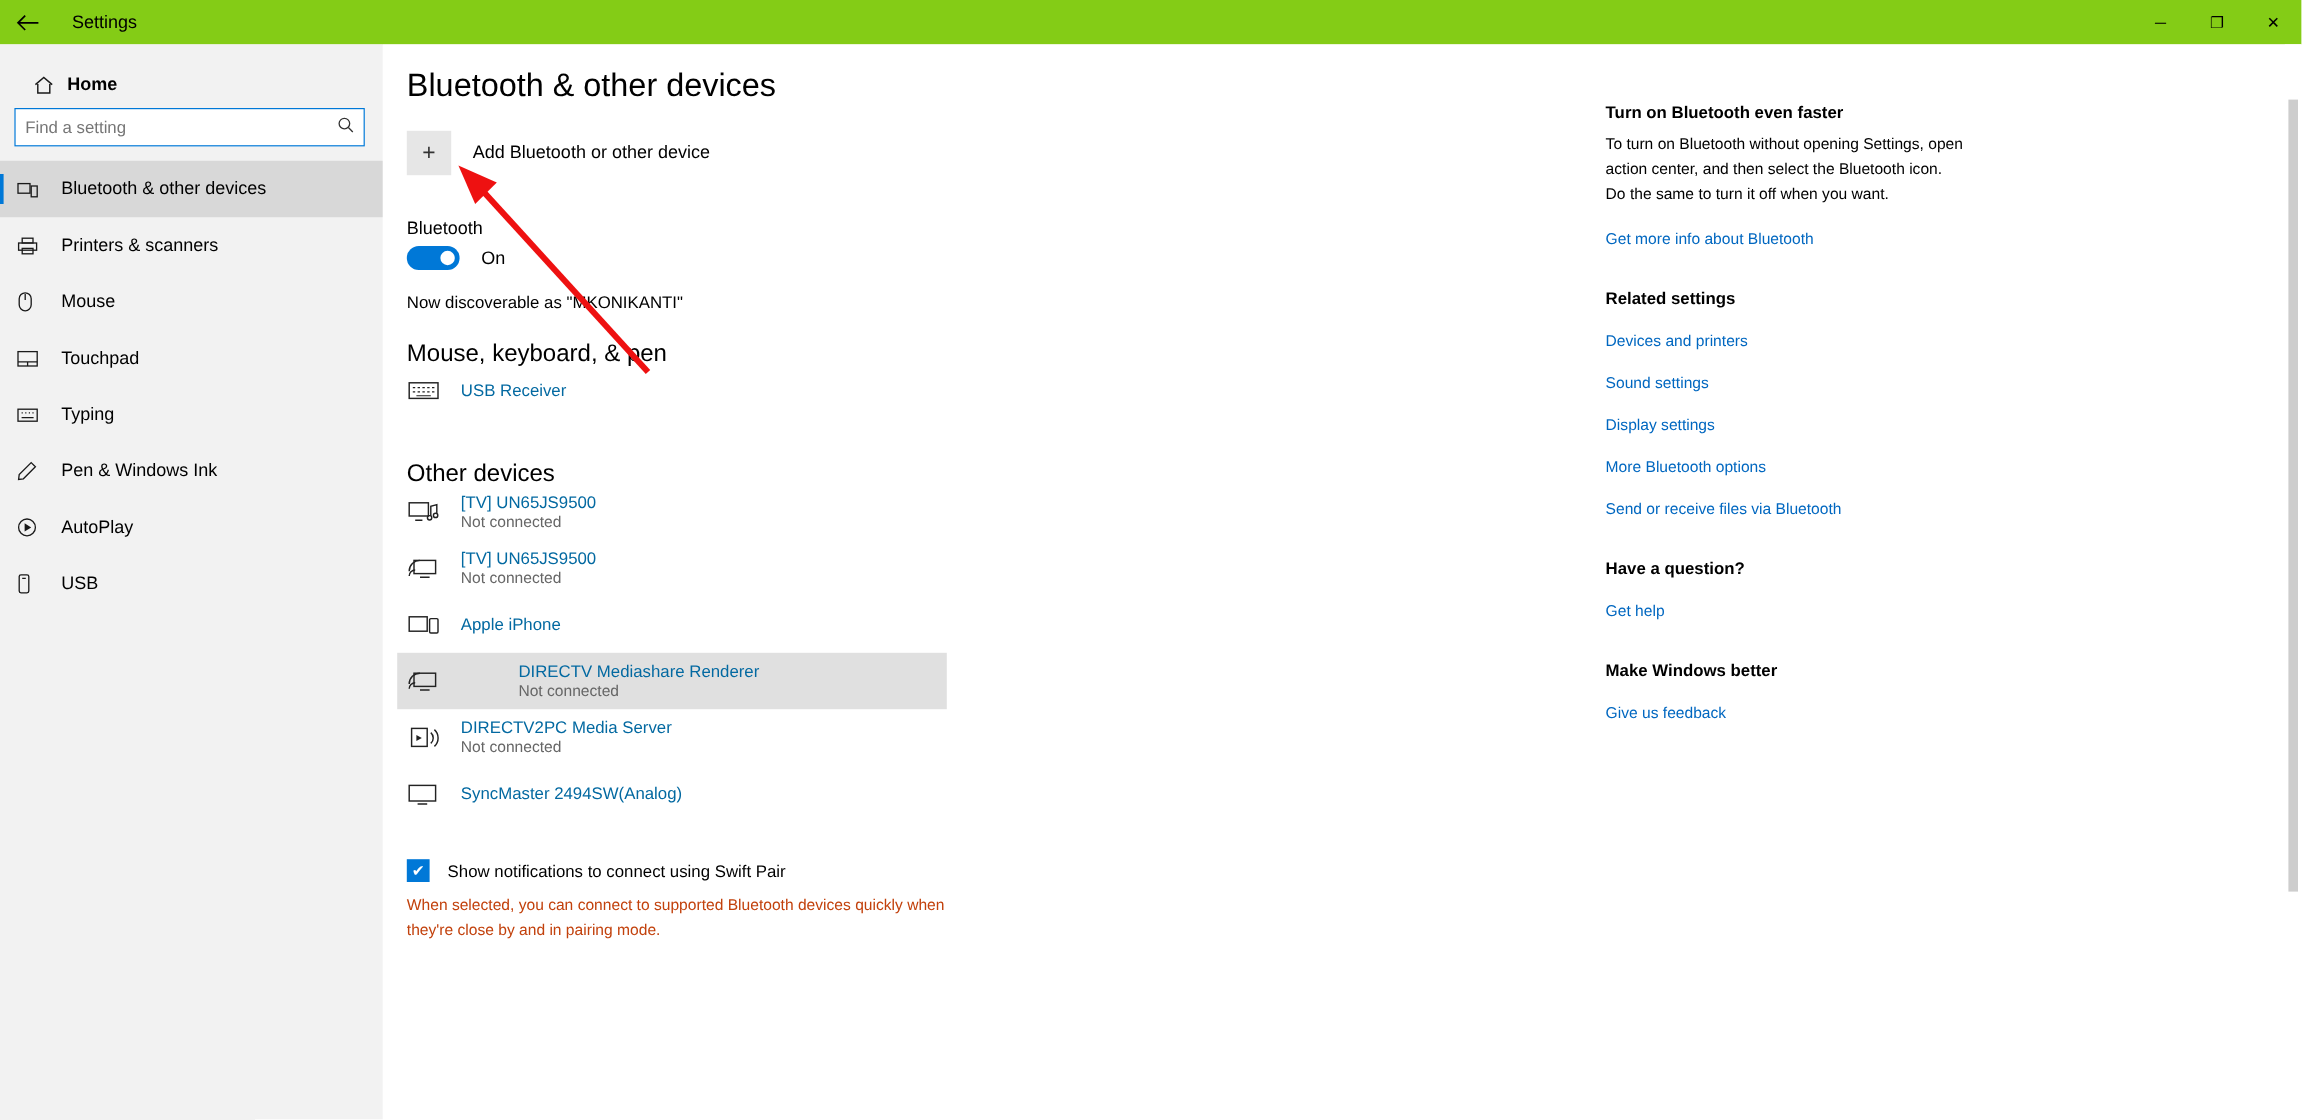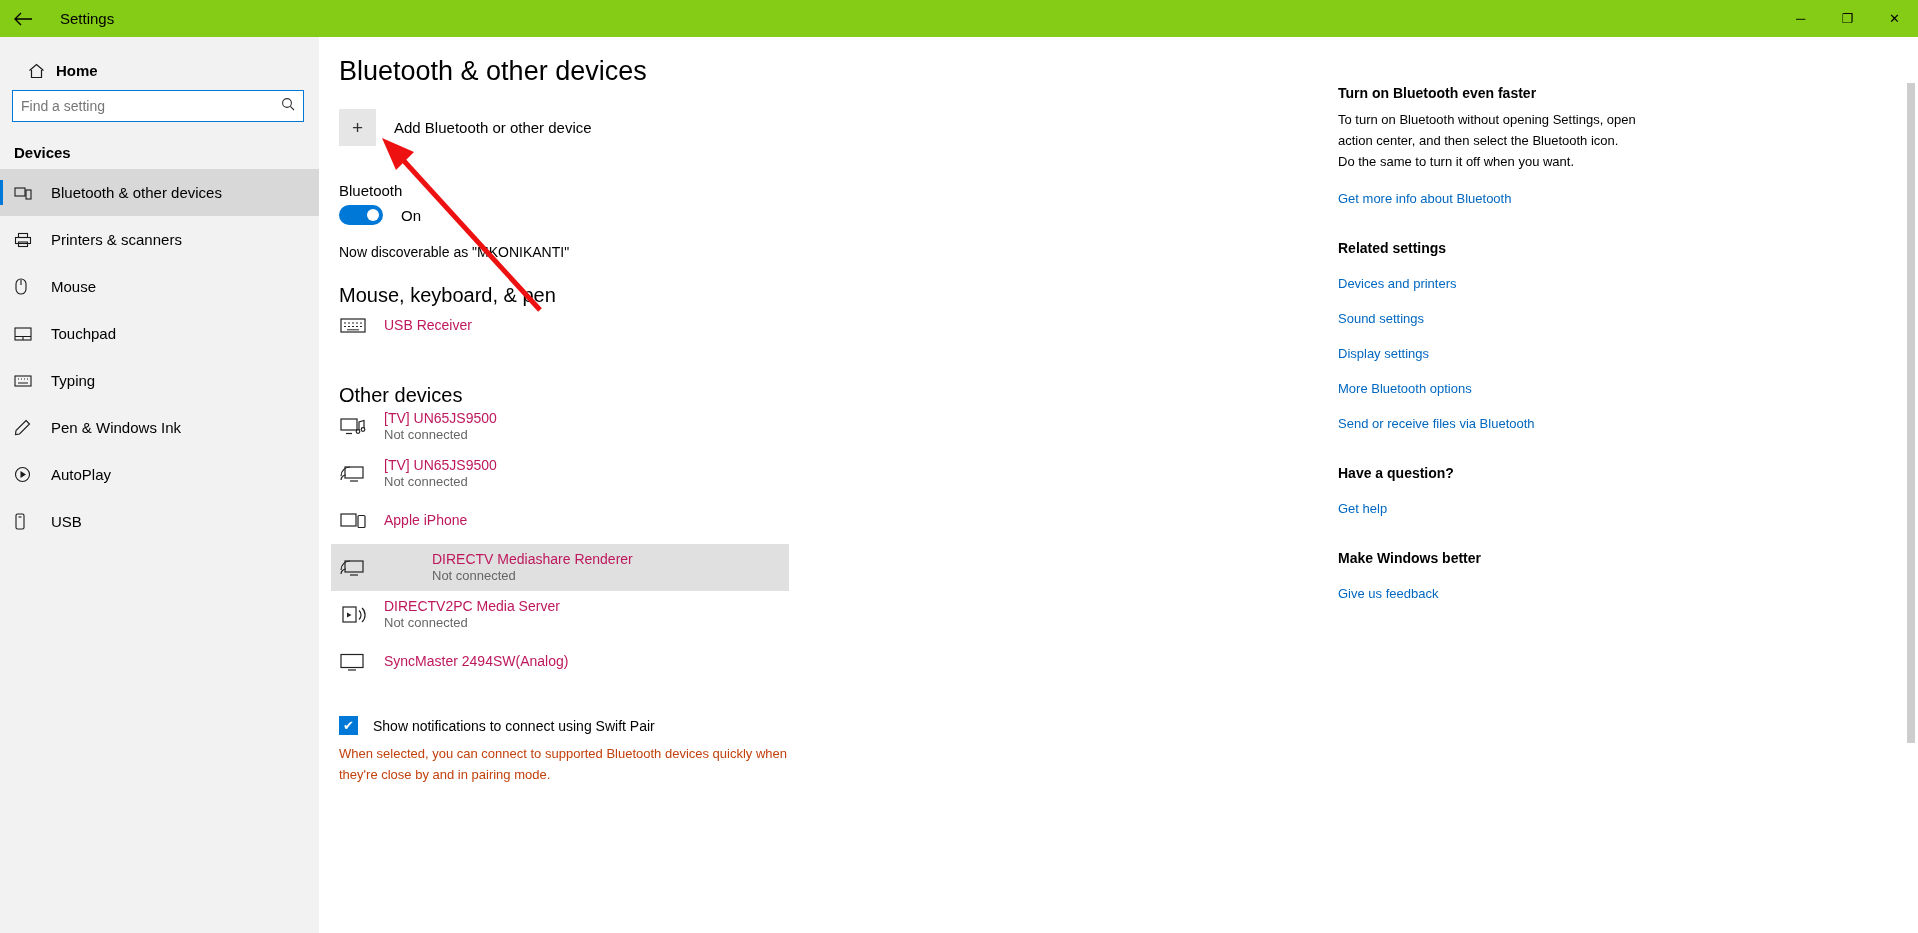--- a/index.html
+++ b/index.html
@@ -50,21 +50,21 @@
   }
   .home-row {
     display: flex; align-items: flex-end;
     height: 42px;
     padding-left: 28px;
     font-size: 15px;
     font-weight: bold;
   }
   .home-row .ico { width: 28px; display:flex; align-items:center; }
   .search-wrap {
-    margin: 11px 16px 0 12px;
+    margin: 11px 16px 12px 12px;
     position: relative;
   }
   .search-input {
     width: 292px; height: 32px;
     border: 1px solid #0078d7;
     background: #ffffff;
     font-size: 14px;
     padding: 0 30px 0 8px;
     color: #666;
     font-family: "Liberation Sans", sans-serif;
@@ -180,21 +180,21 @@
     padding-left: 9px;
   }
   .device.two-line { height: 47px; }
   .device.selected { background: #e0e0e0; gap: 48px; }
   .device .dev-ico {
     width: 44px;
     display: flex; align-items: center; justify-content: flex-start;
     color: #222;
   }
   .device .txt { display: flex; flex-direction: column; justify-content: center; }
-  .device .name { font-size: 14px; color: #be185d; line-height: 17px; }
+  .device .name { font-size: 14px; color: #0369a1; line-height: 17px; }
   .device .status { font-size: 13px; color: #666; line-height: 16px; }
 
   .swift-row {
     position: absolute;
     left: 20px; top: 679px;
     display: flex; align-items: center;
   }
   .checkbox {
     width: 19px; height: 19px;
     background: #0078d7;
@@ -293,21 +293,20 @@
     <div class="search-wrap">
       <input class="search-input" type="text" placeholder="Find a setting" style="">
       <span class="search-ico">
         <svg width="14" height="14" viewBox="0 0 14 14" aria-hidden="true">
           <circle cx="6" cy="6" r="4.4" fill="none" stroke="#333" stroke-width="1.1"></circle>
           <path d="M9.3 9.3 L13 13" stroke="#333" stroke-width="1.1"></path>
         </svg>
       </span>
     </div>
 
-    <div class="sidebar-section">Devices</div>
 
     <div class="nav-item selected">
       <span class="ico">
         <svg width="18" height="16" viewBox="0 0 18 16" aria-hidden="true">
           <rect x="1" y="3" width="10" height="8" fill="none" stroke="#1a1a1a" stroke-width="1.1"></rect>
           <rect x="12" y="5" width="5" height="9" fill="none" stroke="#1a1a1a" stroke-width="1.1"></rect>
         </svg>
       </span>
       <span class="lbl">Bluetooth &amp; other devices</span>
     </div>

